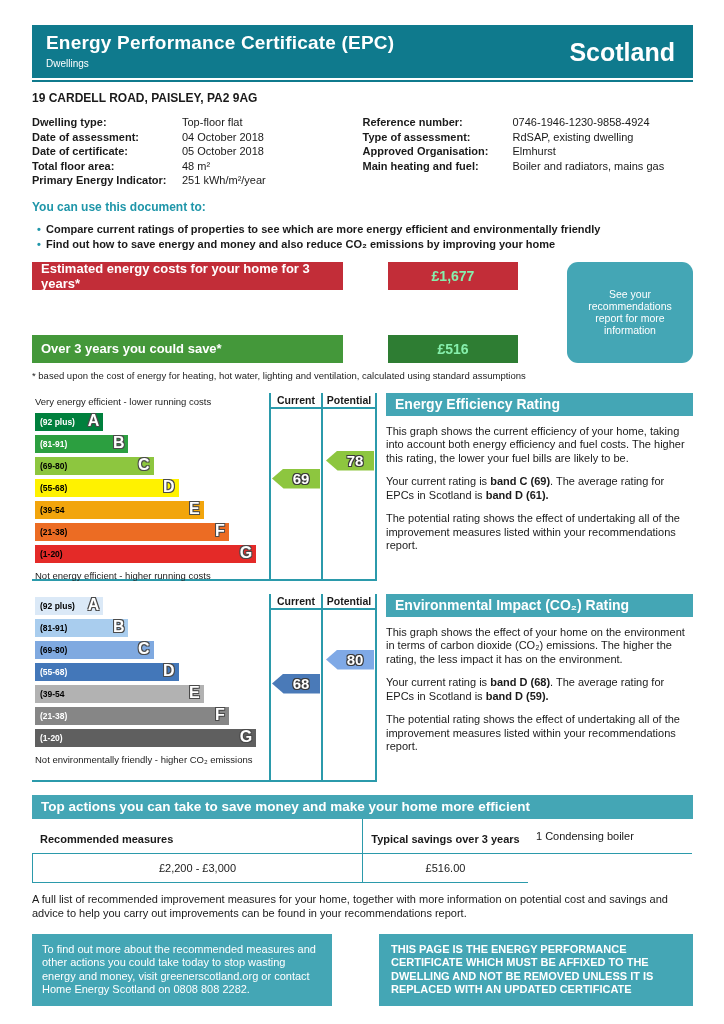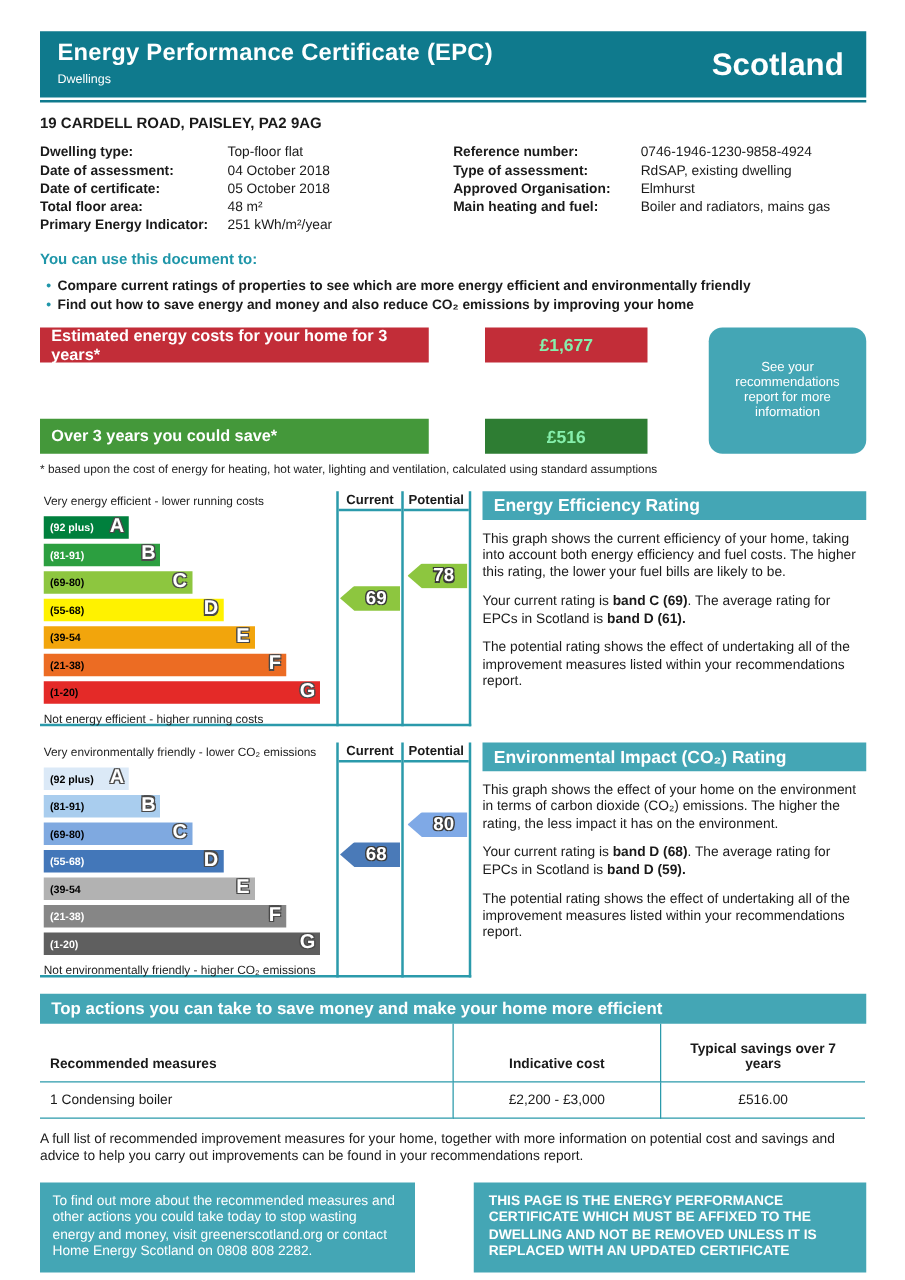--- a/index.html
+++ b/index.html
@@ -241,21 +241,20 @@
       <div class="panel-head">Energy Efficiency Rating</div>
       <p>This graph shows the current efficiency of your home, taking into account both energy efficiency and fuel costs. The higher this rating, the lower your fuel bills are likely to be.</p>
       <p><span>Your current rating is </span><b>band C (69)</b><span>. The average rating for EPCs in Scotland is </span><b>band D (61).</b></p>
       <p>The potential rating shows the effect of undertaking all of the improvement measures listed within your recommendations report.</p>
     </div>
   </div>
 
   <div class="rating-row">
     <div class="epc-chart">
       <div class="scale-area">
-        <div class="scale-label">Very environmentally friendly - lower CO₂ emissions</div>
         <div class="bands">
             <div class="band-row">
               <div class="band-bar" style="width: 30%; background: rgb(219, 233, 247);">
                 <span class="band-range" style="color: rgb(0, 0, 0);">(92 plus)</span>
                 <span class="band-letter">A</span>
               </div>
             </div>
             <div class="band-row">
               <div class="band-bar" style="width: 41%; background: rgb(169, 205, 238);">
                 <span class="band-range" style="color: rgb(0, 0, 0);">(81-91)</span>
@@ -312,22 +311,21 @@
       <div class="panel-head">Environmental Impact (CO₂) Rating</div>
       <p>This graph shows the effect of your home on the environment in terms of carbon dioxide (CO₂) emissions. The higher the rating, the less impact it has on the environment.</p>
       <p><span>Your current rating is </span><b>band D (68)</b><span>. The average rating for EPCs in Scotland is </span><b>band D (59).</b></p>
       <p>The potential rating shows the effect of undertaking all of the improvement measures listed within your recommendations report.</p>
     </div>
   </div>
 
   <div class="actions-head">Top actions you can take to save money and make your home more efficient</div>
   <div class="actions-table">
     <div class="at-cell head">Recommended measures</div>
-    <div class="at-cell head center vline">Indicative cost</div>
-    <div class="at-cell head center vline">Typical savings over 7 years</div>
+    <div class="at-cell head center vline">Typical savings over 3 years</div>
     <div class="at-cell body">1 Condensing boiler</div>
     <div class="at-cell body center vline">£2,200 - £3,000</div>
     <div class="at-cell body center vline">£516.00</div>
   </div>
   <div class="actions-note">A full list of recommended improvement measures for your home, together with more information on potential cost and savings and advice to help you carry out improvements can be found in your recommendations report.</div>
 
   <div class="footer-row">
     <div class="info-box">To find out more about the recommended measures and other actions you could take today to stop wasting energy and money, visit greenerscotland.org or contact Home Energy Scotland on 0808 808 2282.</div>
     <div class="notice-box">THIS PAGE IS THE ENERGY PERFORMANCE CERTIFICATE WHICH MUST BE AFFIXED TO THE DWELLING AND NOT BE REMOVED UNLESS IT IS REPLACED WITH AN UPDATED CERTIFICATE</div>
   </div>

